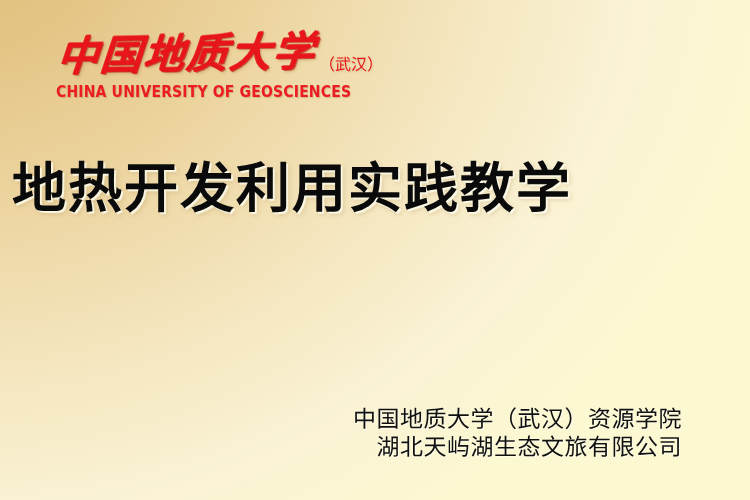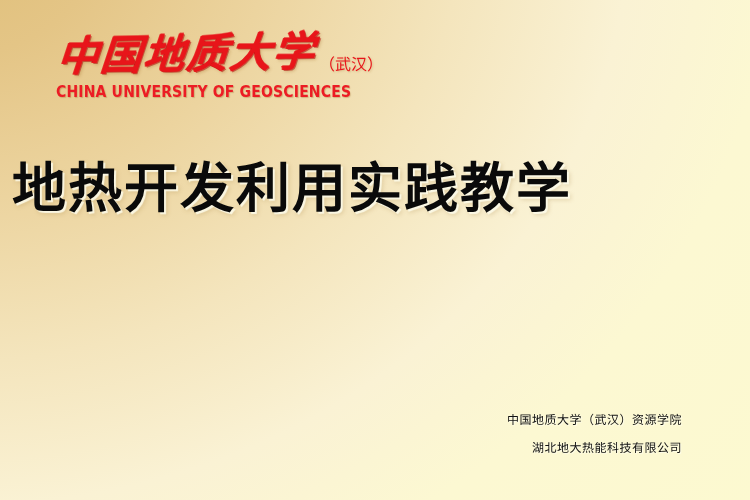--- a/index.html
+++ b/index.html
@@ -108,21 +108,21 @@
 
   
   .footer-block {
     position: absolute;
     right: 68px;
     bottom: 38px;
     text-align: right;
   }
   .footer-line {
     font-family: Liberation Serif, serif;
-    font-size: 12px;
+    font-size: 23px;
     font-weight: 400;
     color: #111111;
     line-height: 28px;
     letter-spacing: 0.5px;
     white-space: nowrap;
     text-shadow: 1px 1px 1px rgba(255,255,245,.8);
   }
 </style>
 </head>
 <body>
@@ -136,16 +136,16 @@
     </div>
     <div class="logo-en">CHINA UNIVERSITY OF GEOSCIENCES</div>
   </div>
 
   <div class="title-block">
     <div class="title-line">地热开发利用实践教学</div>
   </div>
 
   <div class="footer-block">
     <div class="footer-line">中国地质大学（武汉）资源学院</div>
-    <div class="footer-line">湖北地大热能科技有限公司</div>
+    <div class="footer-line">湖北天屿湖生态文旅有限公司</div>
   </div>
 
 </div>
 
 </body></html>

